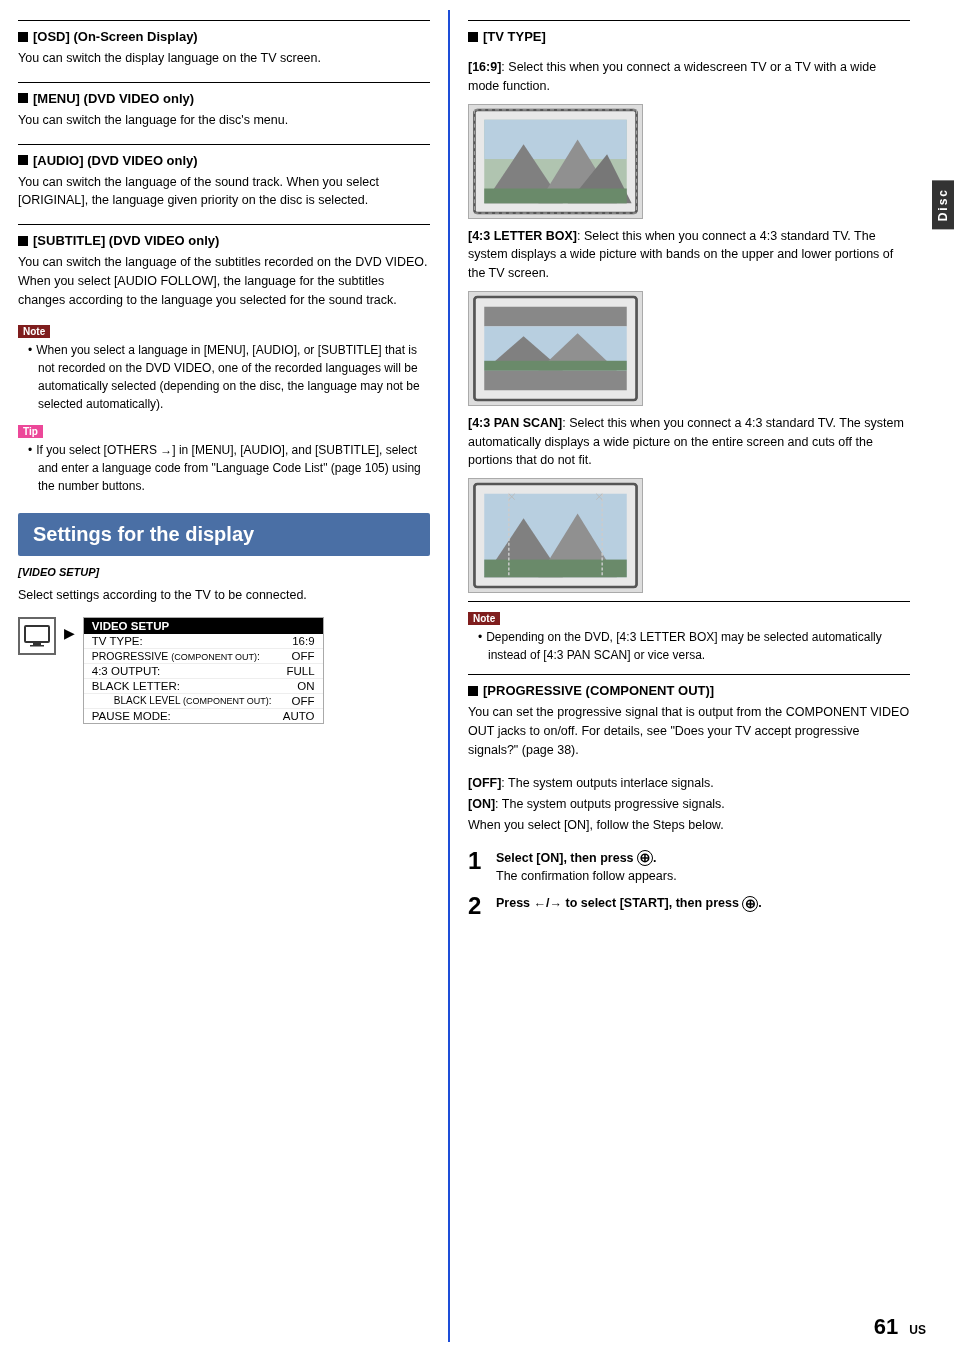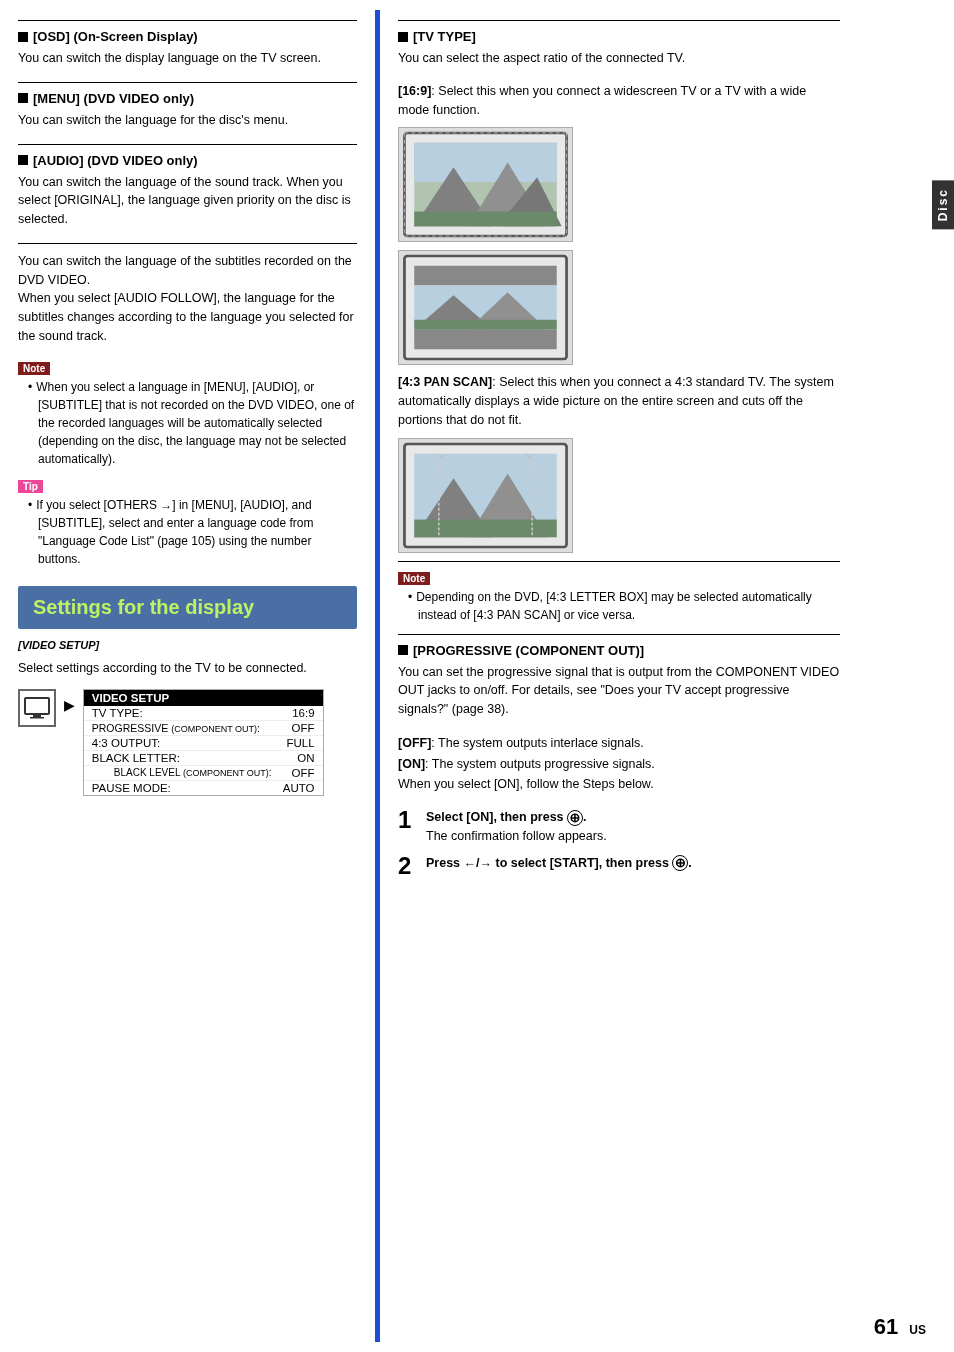--- a/index.html
+++ b/index.html
@@ -33,23 +33,23 @@
       padding: 8px 4px;
       letter-spacing: 2px;
     }
     .main-content {
       display: flex;
       width: 932px;
       padding: 10px 0;
     }
     
     .left-col {
-      width: 380px;
+      width: 450px;
       padding: 10px 18px 10px 18px;
-      border-right: 5px solid #1d4ed8;
+      border-right: 2px solid #1d4ed8;
     }
     
     .right-col {
       width: 482px;
       padding: 10px 22px 10px 18px;
     }
     .section {
       border-top: 1px solid #000;
       padding-top: 8px;
       margin-bottom: 14px;
@@ -110,21 +110,21 @@
       margin-right: 4px;
     }
     
     .display-heading-box {
       background: #4a6fa5;
       padding: 10px 15px;
       margin: 18px 0 10px 0;
       border-radius: 2px;
     }
     .display-heading-box h2 {
-      color: #bef264;
+      color: #ffffff;
       font-size: 20px;
       font-weight: bold;
     }
     .video-setup-label {
       font-style: italic;
       font-weight: bold;
       font-size: 11px;
       margin-bottom: 8px;
     }
     .video-setup-desc {
@@ -284,20 +284,24 @@
 
       <div class="section">
         <div class="section-title">
           <span class="square"></span>
           <span>[AUDIO] (DVD VIDEO only)</span>
         </div>
         <div class="section-body">You can switch the language of the sound track. When you select [ORIGINAL], the language given priority on the disc is selected.</div>
       </div>
 
       <div class="section">
+        <div class="section-title">
+          <span class="square"></span>
+          <span>[SUBTITLE] (DVD VIDEO only)</span>
+        </div>
         <div class="section-body">
           You can switch the language of the subtitles recorded on the DVD VIDEO.<br>
           When you select [AUDIO FOLLOW], the language for the subtitles changes according to the language you selected for the sound track.
         </div>
       </div>
 
       <div class="note-box">
         <span class="note-label">Note</span>
         <ul class="note-body">
           <li>When you select a language in [MENU], [AUDIO], or [SUBTITLE] that is not recorded on the DVD VIDEO, one of the recorded languages will be automatically selected (depending on the disc, the language may not be selected automatically).</li>
@@ -359,21 +363,20 @@
 
     </div>
 
     <div class="right-col">
 
       <div class="section">
         <div class="section-title">
           <span class="square"></span>
           <span>[TV TYPE]</span>
         </div>
-        <div class="section-body">You can select the aspect ratio of the connected TV.</div>
       </div>
 
       <div style="margin-bottom:8px;">
         <div class="section-body">
           <strong>[16:9]</strong>:
           <span>Select this when you connect a widescreen TV or a TV with a wide mode function.</span>
         </div>
       </div>
 
       <div class="tv-image">
@@ -392,20 +395,26 @@
 
           <rect x="5" y="5" width="165" height="105" rx="3" fill="none" stroke="#555" stroke-width="2.5"></rect>
 
           <line x1="5" y1="5" x2="170" y2="5" stroke="#aaa" stroke-width="1" stroke-dasharray="4,3"></line>
           <line x1="5" y1="110" x2="170" y2="110" stroke="#aaa" stroke-width="1" stroke-dasharray="4,3"></line>
           <line x1="5" y1="5" x2="5" y2="110" stroke="#aaa" stroke-width="1" stroke-dasharray="4,3"></line>
           <line x1="170" y1="5" x2="170" y2="110" stroke="#aaa" stroke-width="1" stroke-dasharray="4,3"></line>
         </svg>
       </div>
 
+      <div style="margin-bottom:8px; margin-top:6px;">
+        <div class="section-body">
+          <strong>[4:3 LETTER BOX]</strong>:
+          <span>Select this when you connect a 4:3 standard TV. The system displays a wide picture with bands on the upper and lower portions of the TV screen.</span>
+        </div>
+      </div>
 
       <div class="tv-image">
         <svg viewBox="0 0 175 115" xmlns="http://www.w3.org/2000/svg">
           <rect x="5" y="5" width="165" height="105" rx="3" fill="#e8e8e8" stroke="#555" stroke-width="2"></rect>
 
           <rect x="15" y="15" width="145" height="20" fill="#888"></rect>
           <rect x="15" y="80" width="145" height="20" fill="#888"></rect>
 
           <rect x="15" y="35" width="145" height="45" fill="#b8cfe0"></rect>
           <polygon points="15,80 55,45 95,80" fill="#808080"></polygon>

